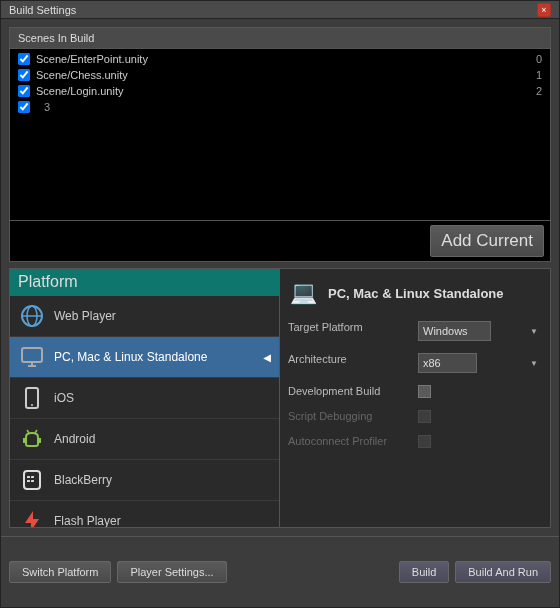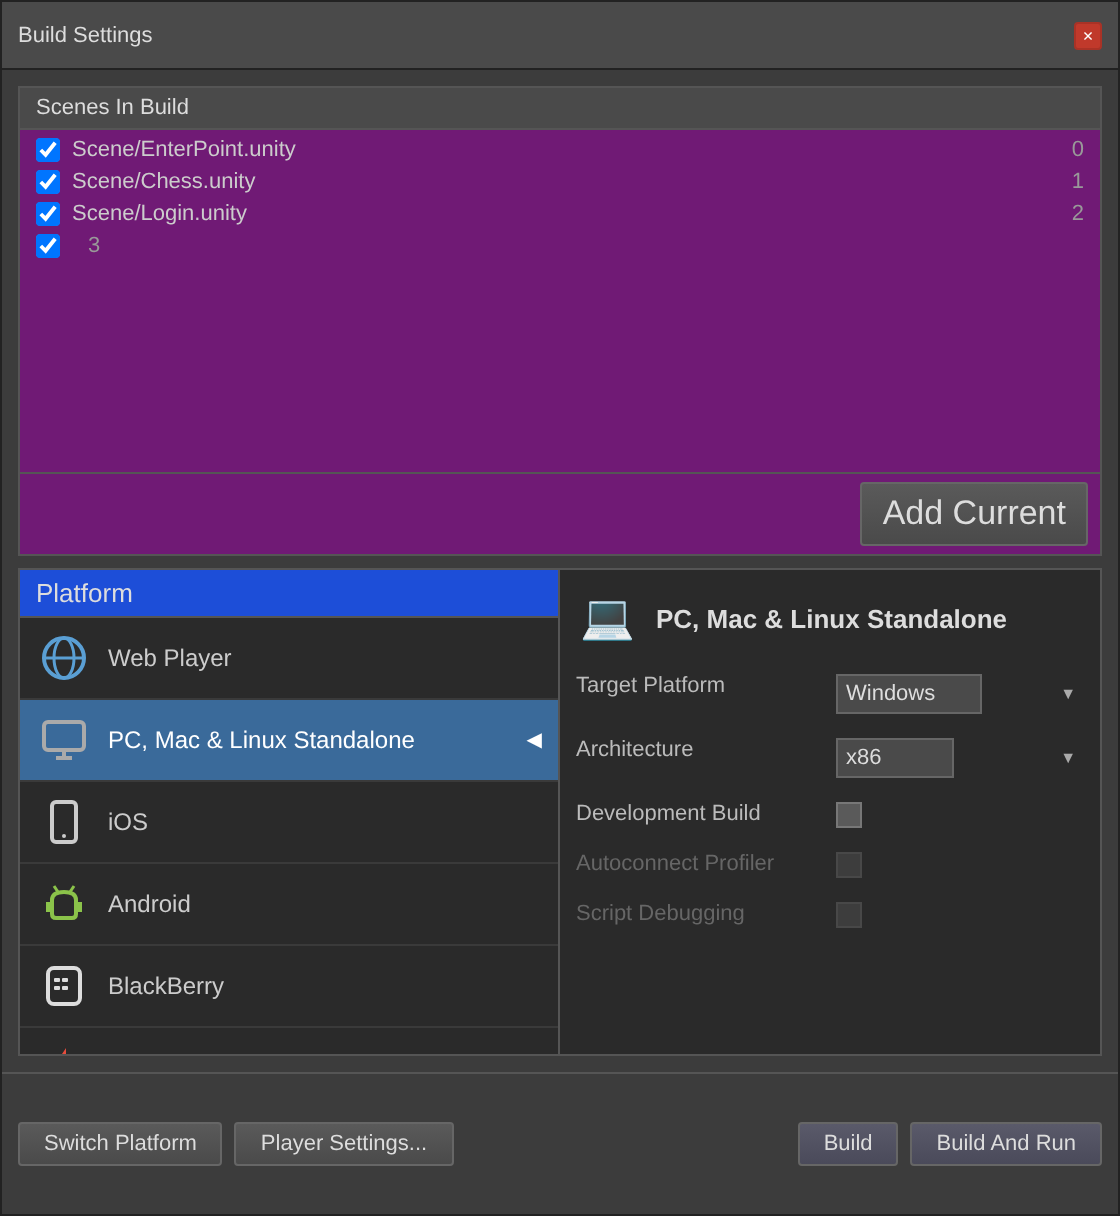--- a/index.html
+++ b/index.html
@@ -21,21 +21,21 @@
       flex-direction: column;
     }
 
     .title-bar {
       background: #4a4a4a;
       padding: 4px 8px;
       display: flex;
       align-items: center;
       justify-content: space-between;
       border-bottom: 1px solid #222;
-      height: 34px;
+      height: 18px;
     }
 
     .title-bar-text {
       color: #ddd;
       font-size: 11px;
     }
 
     .title-bar-close {
       width: 14px;
       height: 14px;
@@ -54,21 +54,21 @@
       flex: 1;
       display: flex;
       flex-direction: column;
       padding: 8px;
       gap: 6px;
       overflow: hidden;
     }
 
     
     .scenes-panel {
-      background: #701a75;
+      background: #000000;
       border: 1px solid #555;
       flex-shrink: 0;
       height: 235px;
       display: flex;
       flex-direction: column;
     }
 
     .scenes-header {
       background: #4a4a4a;
       padding: 4px 8px;
@@ -138,24 +138,24 @@
       width: 270px;
       flex-shrink: 0;
       background: #2a2a2a;
       border-right: 1px solid #555;
       display: flex;
       flex-direction: column;
       overflow: hidden;
     }
 
     .platform-header {
-      background: #1d4ed8;
+      background: #0f766e;
       padding: 4px 8px;
       color: #ddd;
-      font-size: 13px;
+      font-size: 16px;
       border-bottom: 1px solid #555;
     }
 
     .platform-item {
       display: flex;
       align-items: center;
       padding: 6px 8px;
       cursor: pointer;
       color: #ccc;
       font-size: 12px;
@@ -459,26 +459,26 @@
             </select>
           </div>
         </div>
 
         <div class="settings-row">
           <span class="settings-label">Development Build</span>
           <div class="settings-checkbox"></div>
         </div>
 
         <div class="settings-row">
+          <span class="settings-label disabled">Script Debugging</span>
+          <div class="settings-checkbox" style="opacity:0.4;"></div>
+        </div>
+
+        <div class="settings-row">
           <span class="settings-label disabled">Autoconnect Profiler</span>
-          <div class="settings-checkbox" style="opacity:0.4;"></div>
-        </div>
-
-        <div class="settings-row">
-          <span class="settings-label disabled">Script Debugging</span>
           <div class="settings-checkbox" style="opacity:0.4;"></div>
         </div>
       </div>
     </div>
   </div>
 
   <div class="bottom-bar">
     <button class="bottom-btn">Switch Platform</button>
     <button class="bottom-btn">Player Settings...</button>
     <div class="spacer"></div>

